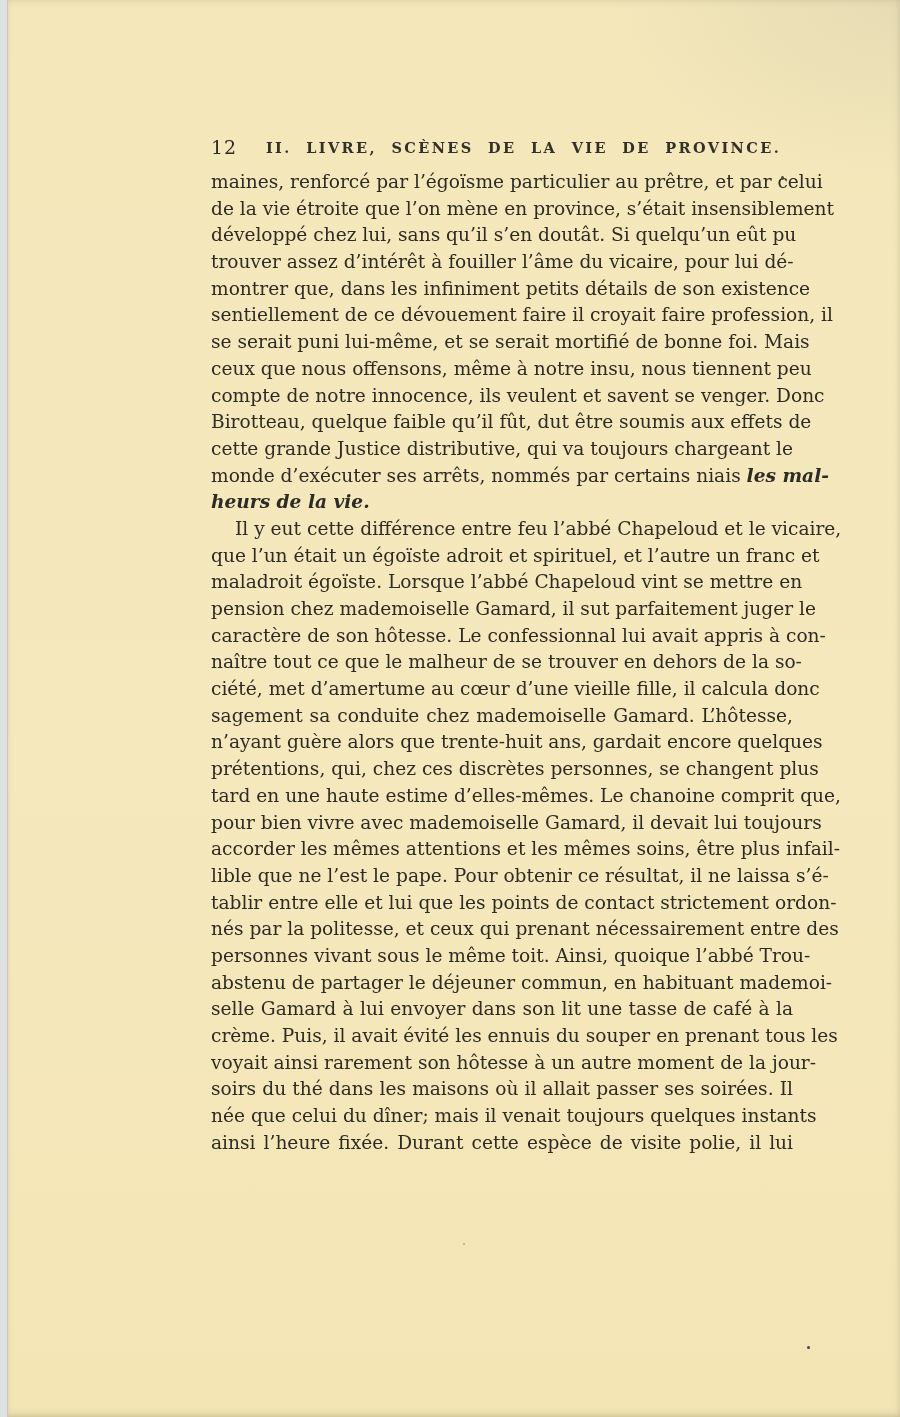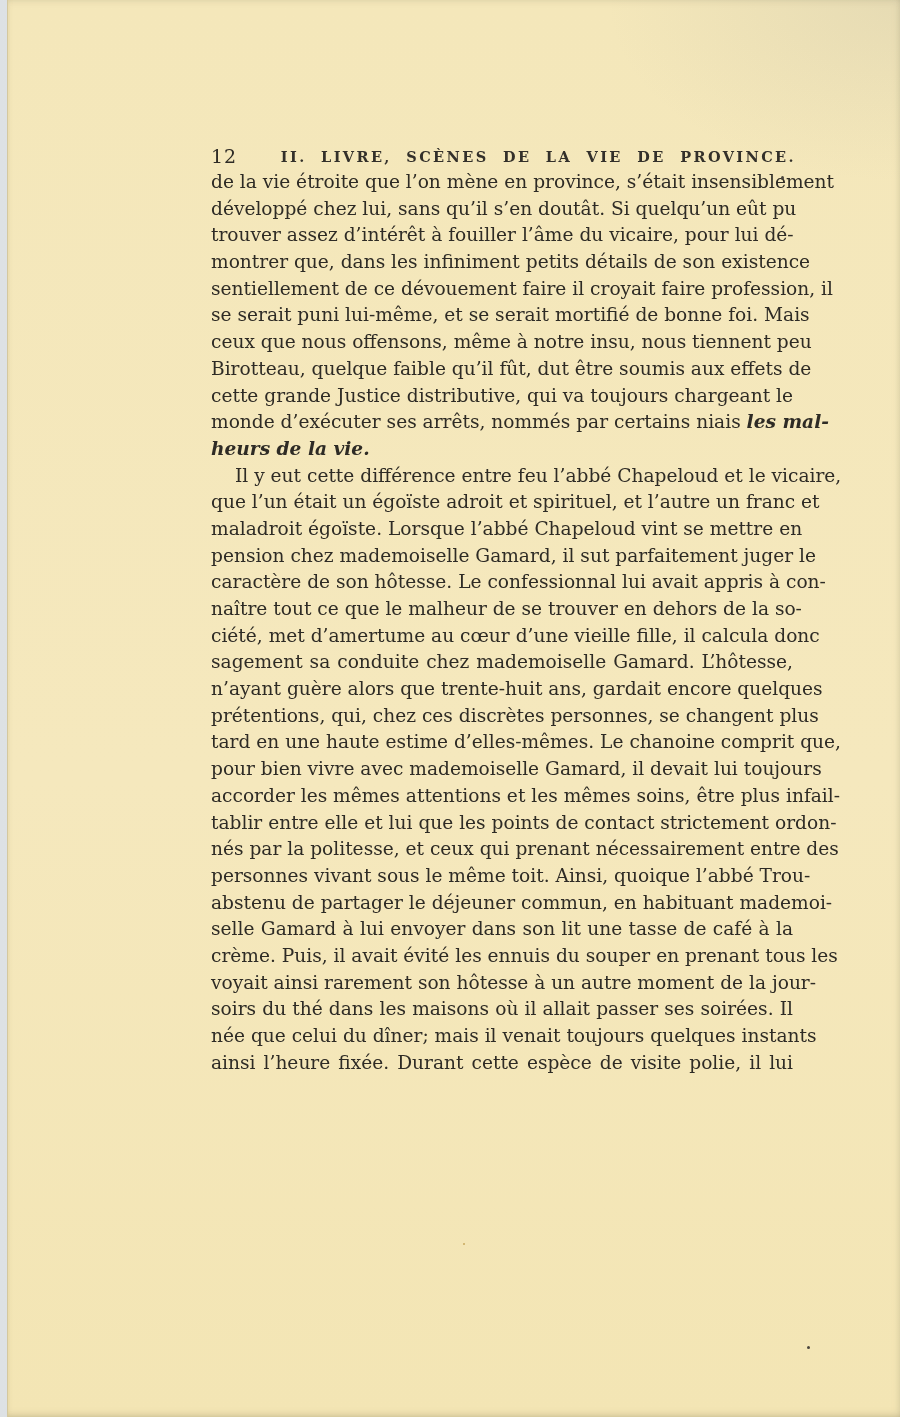--- a/index.html
+++ b/index.html
@@ -24,39 +24,39 @@
       linear-gradient(to bottom, #f4e7ba 0%, #f5e8bd 55%, #f3e5b4 100%);
     border-left: 1px solid #d4c89f;
     box-shadow:
       inset 0 -5px 9px -5px rgba(140,130,100,0.45),
       inset -4px 0 8px -4px rgba(150,142,115,0.35),
       inset 0 4px 8px -5px rgba(150,142,115,0.25);
     color: #2e2b25;
   }
   .header-row {
     position: absolute;
-    top: 145px;
+    top: 136px;
     left: 203px;
     width: 585px;
     height: 24px;
   }
   .page-number {
     position: absolute;
     left: 0;
     top: 0;
     font-size: 19px;
     letter-spacing: 1px;
     color: #2e2b25;
   }
   .running-title {
     position: absolute;
     left: 40px;
     right: 0;
     top: 3px;
-    text-align: right;
+    text-align: center;
     font-size: 14.5px;
     font-weight: bold;
     letter-spacing: 2.4px;
     word-spacing: 7px;
     color: #33302a;
     white-space: nowrap;
   }
   .body-text {
     position: absolute;
     top: 169px;
@@ -95,44 +95,47 @@
 </head>
 <body>
 
 <div class="page-scan">
   <div class="header-row">
     <span class="page-number">12</span>
     <span class="running-title">II. LIVRE, SCÈNES DE LA VIE DE PROVINCE.</span>
   </div>
 
   <div class="body-text" id="body-text">
+      <div class="body-line"><span>maines, renforcé par l’égoïsme particulier au prêtre, et par celui</span></div>
       <div class="body-line"><span>de la vie étroite que l’on mène en province, s’était insensiblement</span></div>
       <div class="body-line"><span>développé chez lui, sans qu’il s’en doutât. Si quelqu’un eût pu</span></div>
       <div class="body-line"><span>trouver assez d’intérêt à fouiller l’âme du vicaire, pour lui dé-</span></div>
       <div class="body-line"><span>montrer que, dans les infiniment petits détails de son existence</span></div>
       <div class="body-line"><span>sentiellement de ce dévouement faire il croyait faire profession, il</span></div>
       <div class="body-line"><span>se serait puni lui-même, et se serait mortifié de bonne foi. Mais</span></div>
       <div class="body-line"><span>ceux que nous offensons, même à notre insu, nous tiennent peu</span></div>
+      <div class="body-line"><span>compte de notre innocence, ils veulent et savent se venger. Donc</span></div>
       <div class="body-line"><span>Birotteau, quelque faible qu’il fût, dut être soumis aux effets de</span></div>
       <div class="body-line"><span>cette grande Justice distributive, qui va toujours chargeant le</span></div>
       <div class="body-line"><span>monde d’exécuter ses arrêts, nommés par certains niais </span><span class="it">les mal-</span></div>
       <div class="body-line short"><span class="it">heurs de la vie.</span></div>
       <div class="body-line indent"><span>Il y eut cette différence entre feu l’abbé Chapeloud et le vicaire,</span></div>
       <div class="body-line"><span>que l’un était un égoïste adroit et spirituel, et l’autre un franc et</span></div>
       <div class="body-line"><span>maladroit égoïste. Lorsque l’abbé Chapeloud vint se mettre en</span></div>
       <div class="body-line"><span>pension chez mademoiselle Gamard, il sut parfaitement juger le</span></div>
       <div class="body-line"><span>caractère de son hôtesse. Le confessionnal lui avait appris à con-</span></div>
       <div class="body-line"><span>naître tout ce que le malheur de se trouver en dehors de la so-</span></div>
       <div class="body-line"><span>ciété, met d’amertume au cœur d’une vieille fille, il calcula donc</span></div>
       <div class="body-line"><span>sagement sa conduite chez mademoiselle Gamard. L’hôtesse,</span></div>
       <div class="body-line"><span>n’ayant guère alors que trente-huit ans, gardait encore quelques</span></div>
       <div class="body-line"><span>prétentions, qui, chez ces discrètes personnes, se changent plus</span></div>
       <div class="body-line"><span>tard en une haute estime d’elles-mêmes. Le chanoine comprit que,</span></div>
       <div class="body-line"><span>pour bien vivre avec mademoiselle Gamard, il devait lui toujours</span></div>
       <div class="body-line"><span>accorder les mêmes attentions et les mêmes soins, être plus infail-</span></div>
+      <div class="body-line"><span>lible que ne l’est le pape. Pour obtenir ce résultat, il ne laissa s’é-</span></div>
       <div class="body-line"><span>tablir entre elle et lui que les points de contact strictement ordon-</span></div>
       <div class="body-line"><span>nés par la politesse, et ceux qui prenant nécessairement entre des</span></div>
       <div class="body-line"><span>personnes vivant sous le même toit. Ainsi, quoique l’abbé Trou-</span></div>
       <div class="body-line"><span>abstenu de partager le déjeuner commun, en habituant mademoi-</span></div>
       <div class="body-line"><span>selle Gamard à lui envoyer dans son lit une tasse de café à la</span></div>
       <div class="body-line"><span>crème. Puis, il avait évité les ennuis du souper en prenant tous les</span></div>
       <div class="body-line"><span>voyait ainsi rarement son hôtesse à un autre moment de la jour-</span></div>
       <div class="body-line"><span>soirs du thé dans les maisons où il allait passer ses soirées. Il</span></div>
       <div class="body-line"><span>née que celui du dîner; mais il venait toujours quelques instants</span></div>
       <div class="body-line"><span>ainsi l’heure fixée. Durant cette espèce de visite polie, il lui</span></div>

